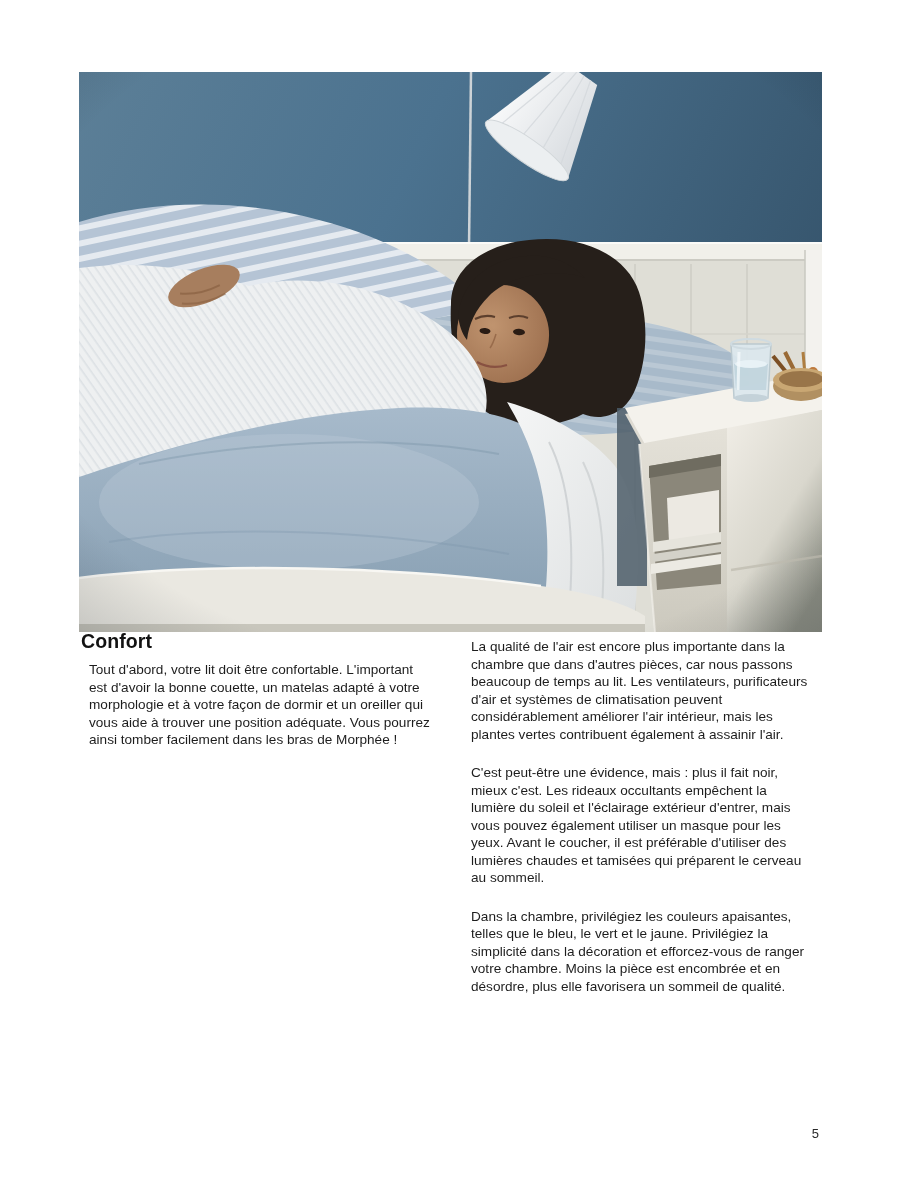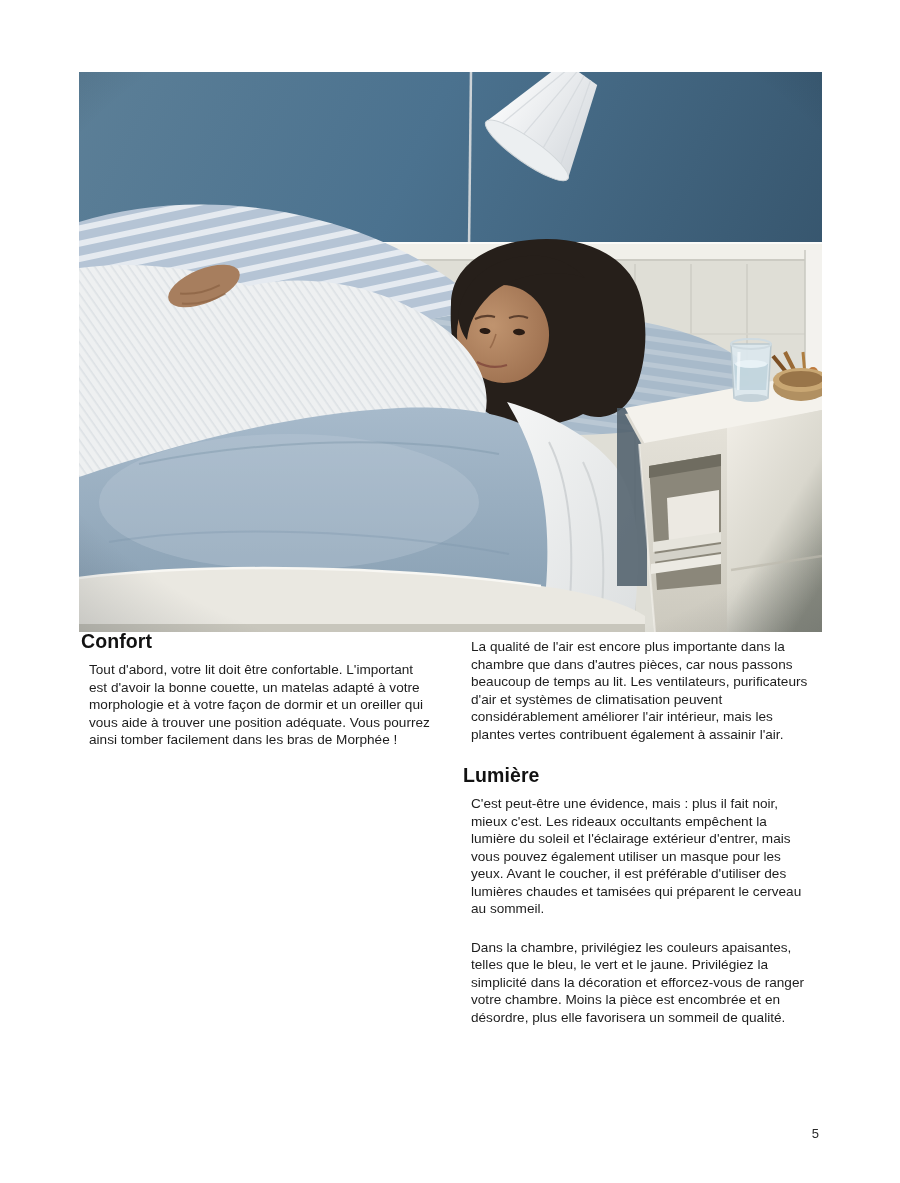--- a/index.html
+++ b/index.html
@@ -227,21 +227,20 @@
         <p>Tout d'abord, votre lit doit être confortable. L'important est d'avoir la bonne couette, un matelas adapté à votre morphologie et à votre façon de dormir et un oreiller qui vous aide à trouver une position adéquate. Vous pourrez ainsi tomber facilement dans les bras de Morphée !</p>
       </div>
       <div class="section">
       </div>
     </div>
     <div class="col">
       <div class="section">
         <p>La qualité de l'air est encore plus importante dans la chambre que dans d'autres pièces, car nous passons beaucoup de temps au lit. Les ventilateurs, purificateurs d'air et systèmes de climatisation peuvent considérablement améliorer l'air intérieur, mais les plantes vertes contribuent également à assainir l'air.</p>
       </div>
       <div class="section">
-        <h2>Lumière</h2>
         <p>C'est peut-être une évidence, mais : plus il fait noir, mieux c'est. Les rideaux occultants empêchent la lumière du soleil et l'éclairage extérieur d'entrer, mais vous pouvez également utiliser un masque pour les yeux. Avant le coucher, il est préférable d'utiliser des lumières chaudes et tamisées qui préparent le cerveau au sommeil.</p>
       </div>
       <div class="section">
         <p>Dans la chambre, privilégiez les couleurs apaisantes, telles que le bleu, le vert et le jaune. Privilégiez la simplicité dans la décoration et efforcez-vous de ranger votre chambre. Moins la pièce est encombrée et en désordre, plus elle favorisera un sommeil de qualité.</p>
       </div>
     </div>
   </div>
 
   <div class="page-number">5</div>
 </div>

